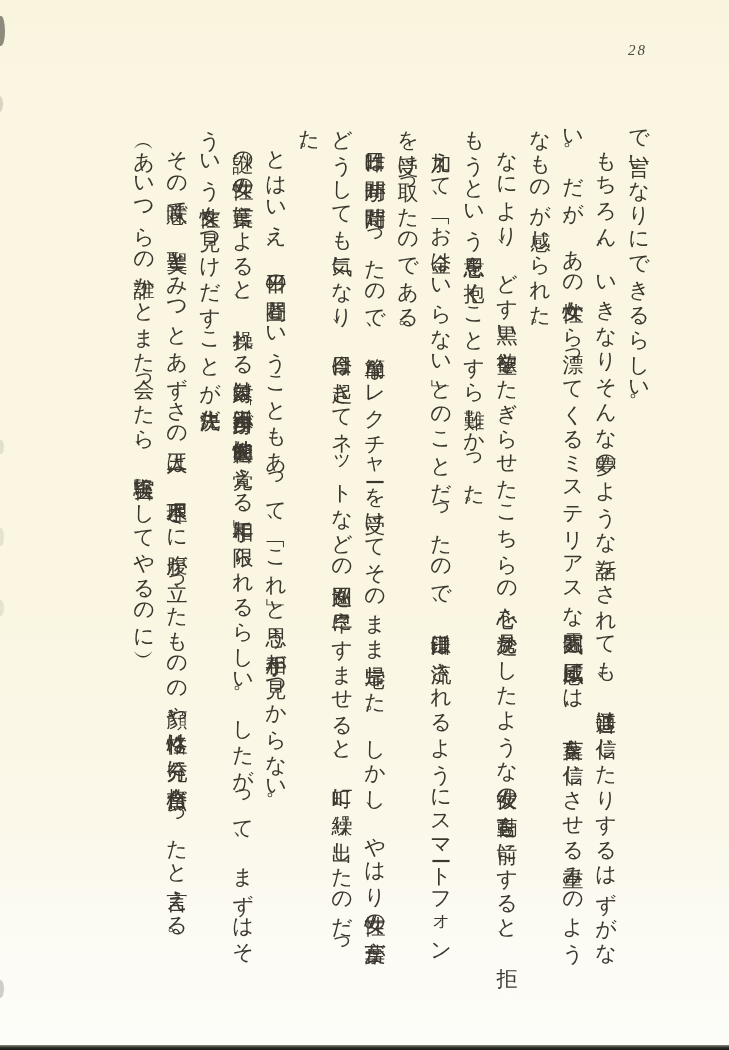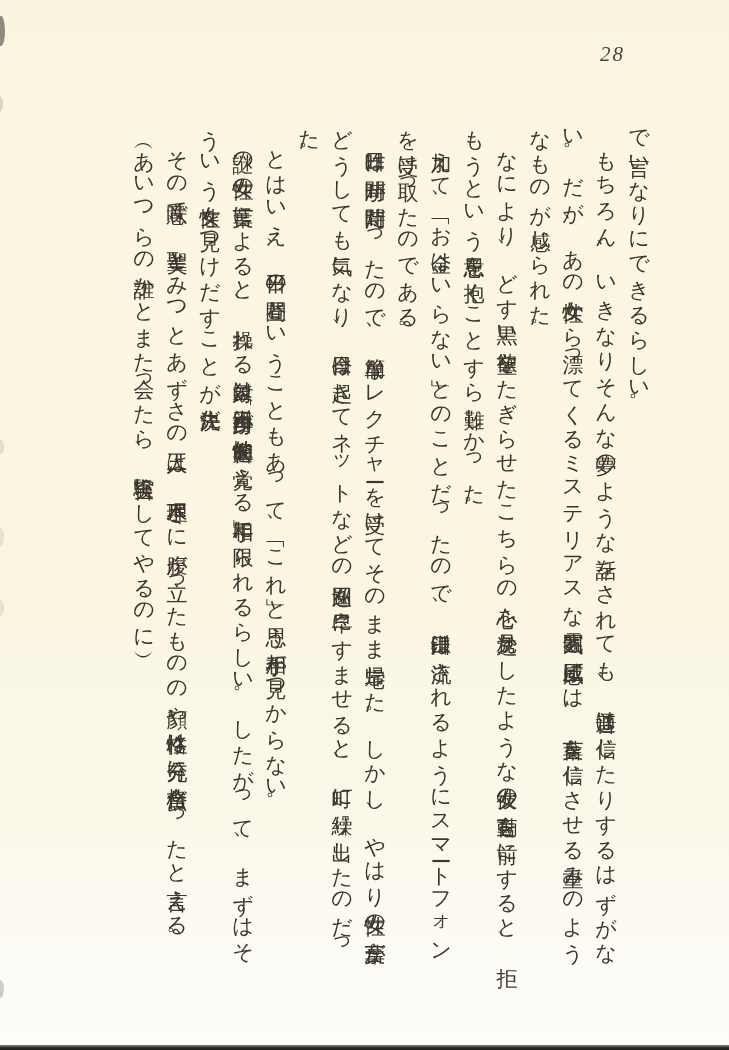--- a/index.html
+++ b/index.html
@@ -40,22 +40,22 @@
   
   .scan-edge-bottom {
     position: absolute;
     left: 0; right: 0; bottom: 0;
     height: 5px;
     background: linear-gradient(180deg, #8a887e 0%, #2a2925 55%, #1c1b18 100%);
   }
   .page-number {
     position: absolute;
     top: 42px;
-    left: 600px;
-    font-size: 21px;
+    left: 628px;
+    font-size: 15px;
     font-style: italic;
     letter-spacing: 2px;
     color: #4b473d;
     font-family: Liberation Serif, serif;
   }
   
   .text-block {
     position: absolute;
     top: 115px;
     right: 74px;

